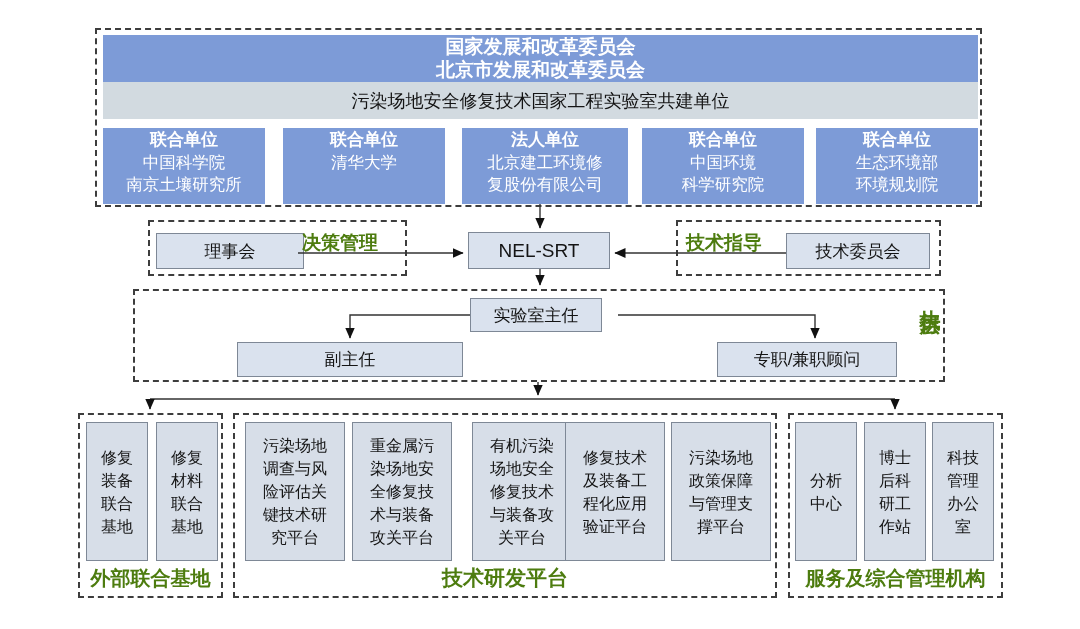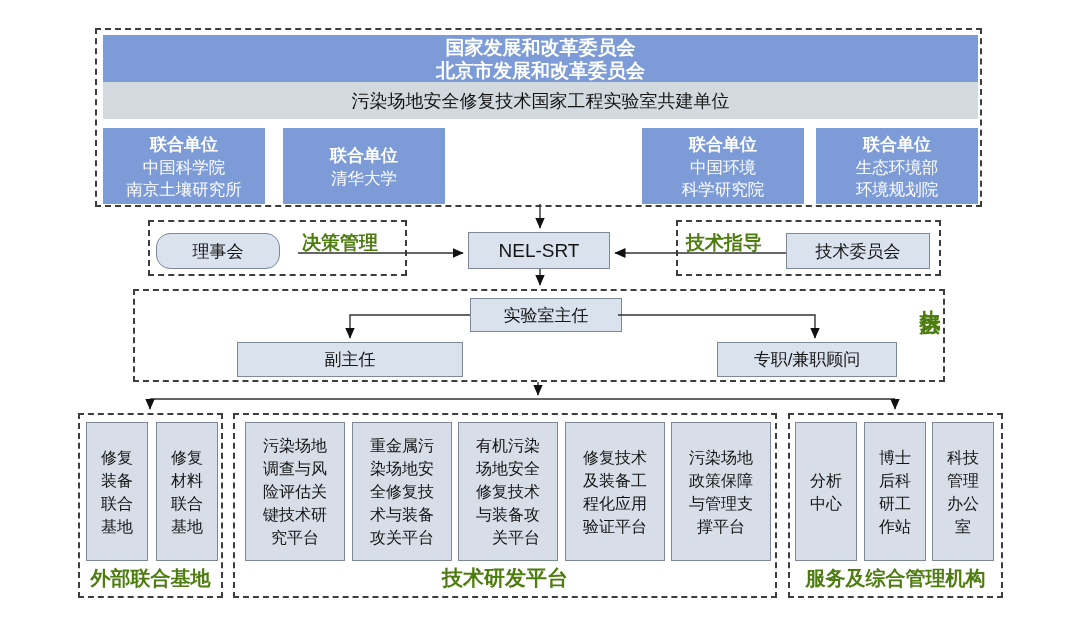--- a/index.html
+++ b/index.html
@@ -3,21 +3,21 @@
 <meta charset="utf-8">
 <style>
   html,body{margin:0;padding:0;background:#fff;}
   .canvas{
     position:relative;width:1080px;height:629px;background:#fff;overflow:hidden;
     font-family:"Liberation Sans","DejaVu Sans",sans-serif;color:#1a1a1a;
   }
   .abs{position:absolute;box-sizing:border-box;}
   .dashed{border:2px dashed #3d3d3d;background:transparent;}
   .bluebox{background:#7D9BD7;color:#ffffff;display:flex;flex-direction:column;
-    align-items:center;justify-content:center;text-align:center;}
+    align-items:center;text-align:center;}
   .unit-role{font-weight:bold;font-size:17px;line-height:23px;}
   .unit-name{font-size:16.5px;line-height:22px;white-space:pre-line;}
   .lightbox{background:#DAE2EE;border:1.5px solid #7e8896;display:flex;
     align-items:center;justify-content:center;text-align:center;
     font-size:17px;color:#141414;}
   .platebox{background:#D7DEE8;border:1.5px solid #7e8896;display:flex;
     align-items:center;justify-content:center;text-align:center;
     font-size:16px;line-height:23px;color:#141414;white-space:pre-line;}
   .redlabel{color:#4d7c0f;font-weight:bold;}
   .hdr{font-weight:bold;font-size:19px;line-height:23px;}
@@ -45,49 +45,54 @@
 
   <div class="abs bluebox" style="left:103px;top:128px;width:162px;height:76px;">
     <div class="unit-role">联合单位</div>
     <div class="unit-name">中国科学院
 南京土壤研究所</div>
   </div>
   <div class="abs bluebox" style="left:283px;top:128px;width:162px;height:76px;">
     <div class="unit-role">联合单位</div>
     <div class="unit-name">清华大学</div>
   </div>
+  <div class="abs bluebox" style="left:462px;top:128px;width:166px;height:76px;">
+    <div class="unit-role">法人单位</div>
+    <div class="unit-name">北京建工环境修
+复股份有限公司</div>
+  </div>
   <div class="abs bluebox" style="left:642px;top:128px;width:162px;height:76px;">
     <div class="unit-role">联合单位</div>
     <div class="unit-name">中国环境
 科学研究院</div>
   </div>
   <div class="abs bluebox" style="left:816px;top:128px;width:162px;height:76px;">
     <div class="unit-role">联合单位</div>
     <div class="unit-name">生态环境部
 环境规划院</div>
   </div>
 
   <div class="abs dashed" style="left:148px;top:220px;width:259px;height:56px;"></div>
-  <div class="abs lightbox" style="left:156px;top:233px;width:124px;height:36px;border-radius:14px;">
+  <div class="abs lightbox" style="left:156px;top:233px;width:148px;height:36px;">
     <span>理事会</span>
   </div>
   <div class="abs redlabel" style="left:302px;top:230px;font-size:19px;">决策管理</div>
 
   <div class="abs lightbox" style="left:468px;top:232px;width:142px;height:37px;font-size:19px;">
     <span>NEL-SRT</span>
   </div>
 
   <div class="abs dashed" style="left:676px;top:220px;width:265px;height:56px;"></div>
   <div class="abs redlabel" style="left:686px;top:230px;font-size:19px;">技术指导</div>
   <div class="abs lightbox" style="left:786px;top:233px;width:144px;height:36px;">
     <span>技术委员会</span>
   </div>
 
   <div class="abs dashed" style="left:133px;top:289px;width:812px;height:93px;"></div>
-  <div class="abs lightbox" style="left:470px;top:298px;width:152px;height:34px;">
+  <div class="abs lightbox" style="left:470px;top:298px;width:132px;height:34px;">
     <span>实验室主任</span>
   </div>
   <div class="abs lightbox" style="left:237px;top:342px;width:226px;height:35px;">
     <span>副主任</span>
   </div>
   <div class="abs lightbox" style="left:717px;top:342px;width:180px;height:35px;">
     <span>专职/兼职顾问</span>
   </div>
   <div class="abs redlabel" style="left:916px;top:293px;height:90px;font-size:21px;writing-mode:vertical-rl;text-orientation:upright;letter-spacing:3px;">执行层</div>
 
@@ -109,21 +114,21 @@
   <div class="abs platebox" style="left:245px;top:422px;width:100px;height:139px;">污染场地
 调查与风
 险评估关
 键技术研
 究平台</div>
   <div class="abs platebox" style="left:352px;top:422px;width:100px;height:139px;">重金属污
 染场地安
 全修复技
 术与装备
 攻关平台</div>
-  <div class="abs platebox" style="left:458px;top:422px;width:100px;height:139px;text-align:right;">有机污染
+  <div class="abs platebox" style="left:472px;top:422px;width:100px;height:139px;">有机污染
 场地安全
 修复技术
 与装备攻
 关平台</div>
   <div class="abs platebox" style="left:565px;top:422px;width:100px;height:139px;">修复技术
 及装备工
 程化应用
 验证平台</div>
   <div class="abs platebox" style="left:671px;top:422px;width:100px;height:139px;">污染场地
 政策保障

